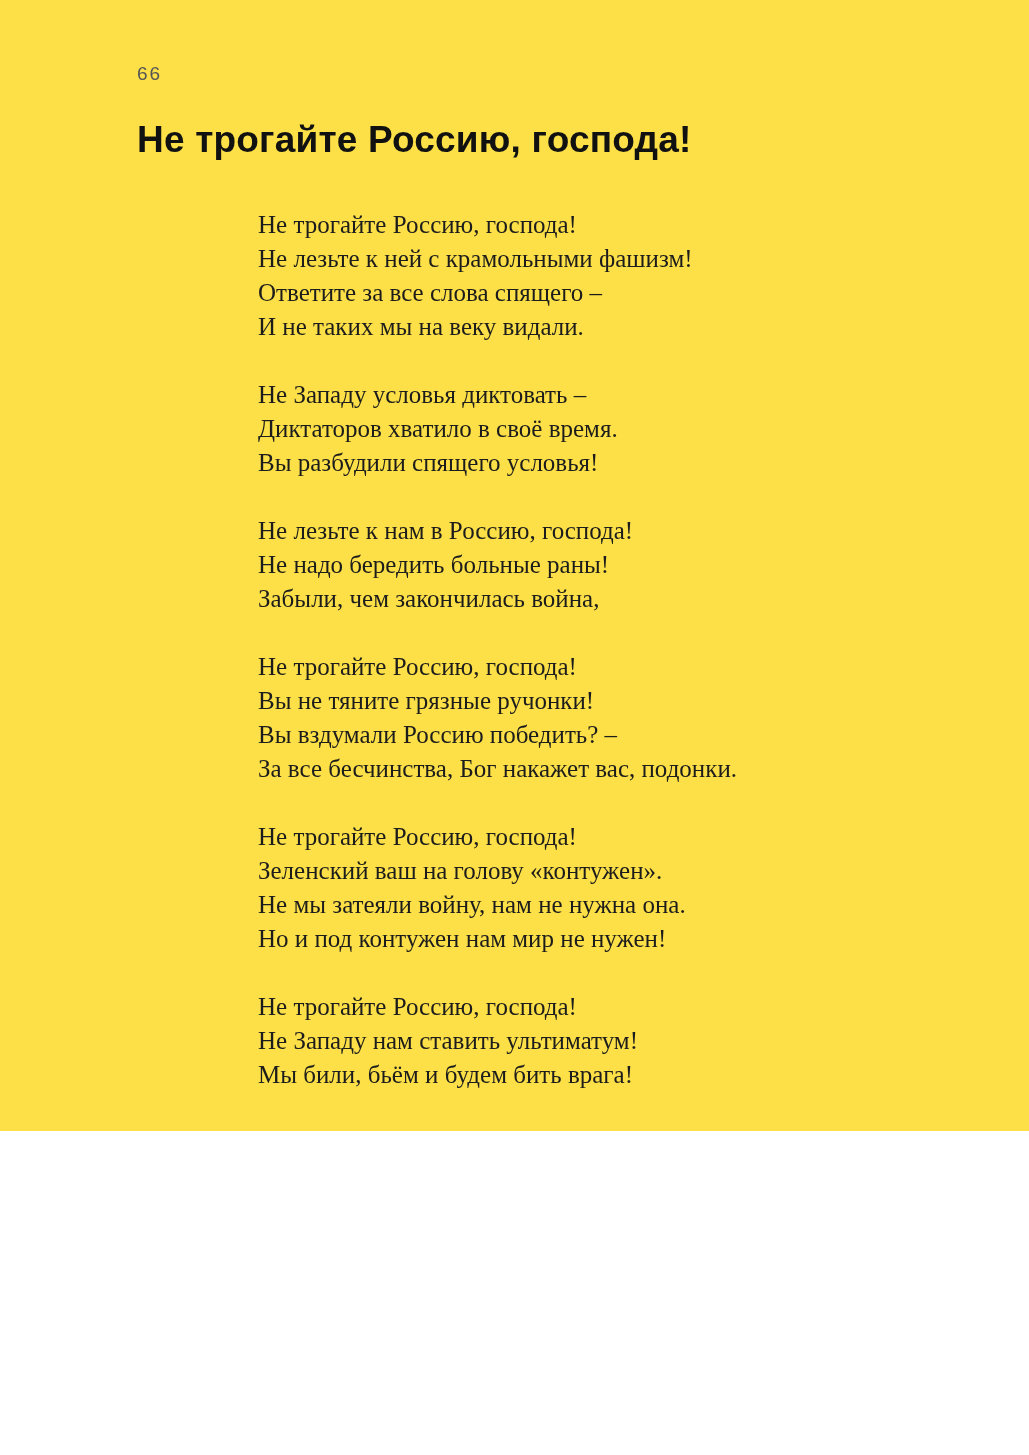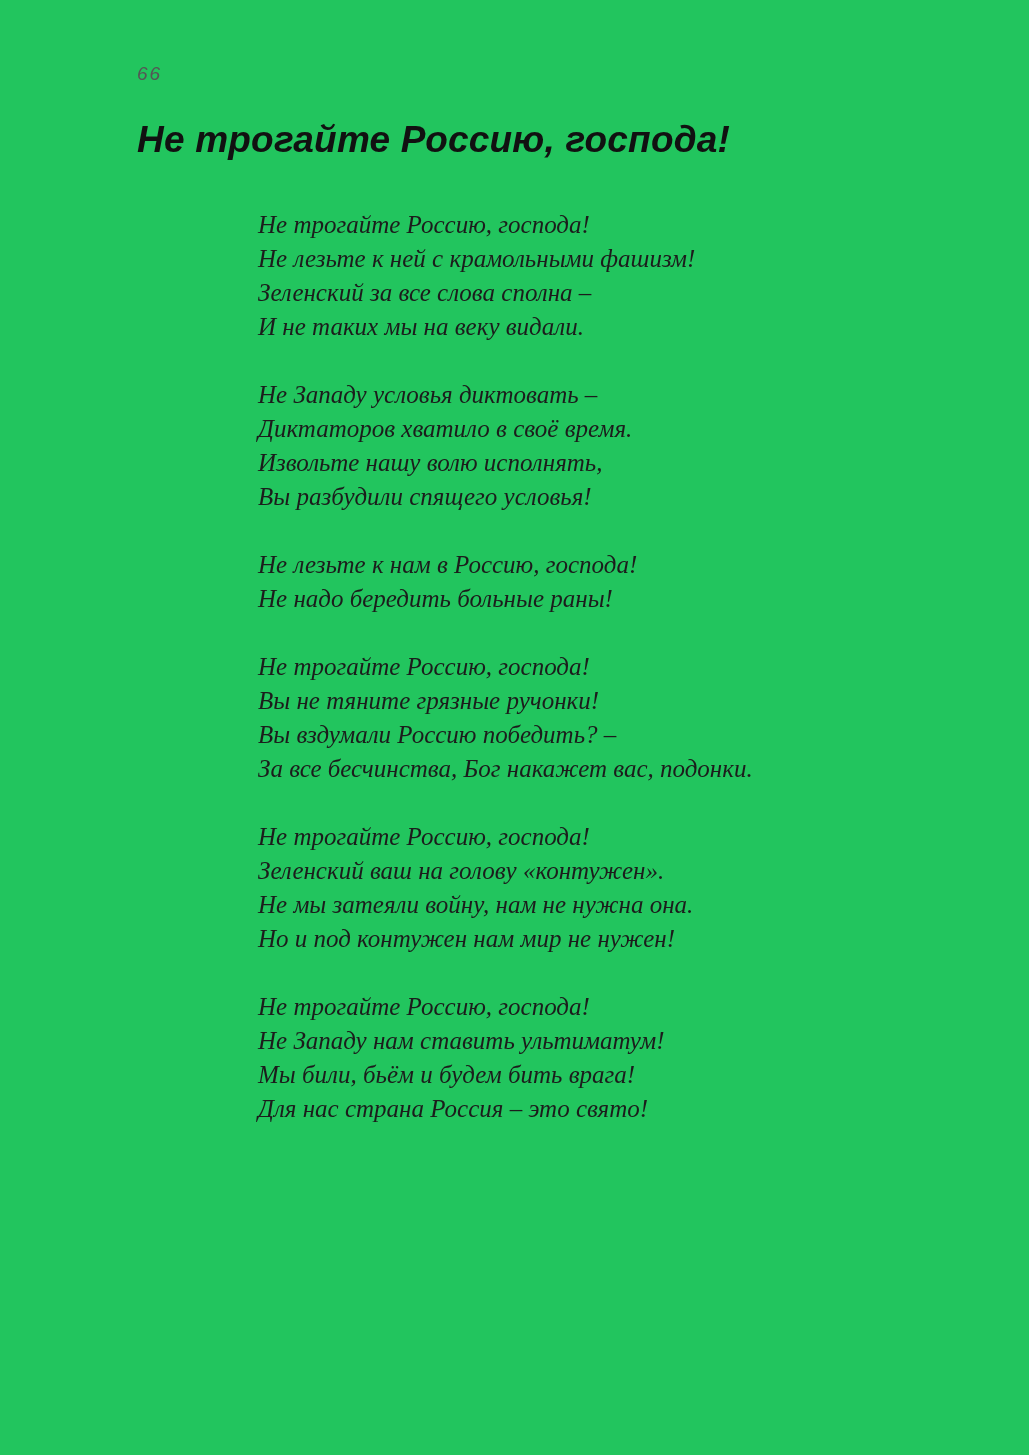--- a/index.html
+++ b/index.html
@@ -9,23 +9,22 @@
     width: 1029px;
     min-height: 1455px;
     margin: 0 auto;
     font-family: "Liberation Serif", "DejaVu Serif", serif;
     color: #1c1c1c;
     overflow: hidden;
   }
   .page {
     position: relative;
     width: 1029px;
-    height: 1455px;
-    background: #22c55e;
-    font-style: italic;
+    height: 1131px;
+    background: #fde047;
   }
   .page-number {
     position: absolute;
     left: 137px;
     top: 62px;
     font-family: "Liberation Sans", "DejaVu Sans", sans-serif;
     font-size: 19px;
     line-height: 24px;
     letter-spacing: 2px;
     color: #555555;
@@ -65,51 +64,50 @@
 
   <div class="page-number">66</div>
 
   <h1 class="page-title">Не трогайте Россию, господа!</h1>
 
   <div class="poem">
 
     <div class="stanza">
       <span class="poem-line">Не трогайте Россию, господа!</span>
       <span class="poem-line">Не лезьте к ней с крамольными фашизм!</span>
-      <span class="poem-line">Зеленский за все слова сполна –</span>
+      <span class="poem-line">Ответите за все слова спящего –</span>
       <span class="poem-line">И не таких мы на веку видали.</span>
     </div>
 
     <div class="stanza">
       <span class="poem-line">Не Западу условья диктовать –</span>
       <span class="poem-line">Диктаторов хватило в своё время.</span>
-      <span class="poem-line">Извольте нашу волю исполнять,</span>
       <span class="poem-line">Вы разбудили спящего условья!</span>
     </div>
 
     <div class="stanza">
       <span class="poem-line">Не лезьте к нам в Россию, господа!</span>
       <span class="poem-line">Не надо бередить больные раны!</span>
+      <span class="poem-line">Забыли, чем закончилась война,</span>
     </div>
 
     <div class="stanza">
       <span class="poem-line">Не трогайте Россию, господа!</span>
       <span class="poem-line">Вы не тяните грязные ручонки!</span>
       <span class="poem-line">Вы вздумали Россию победить? –</span>
       <span class="poem-line">За все бесчинства, Бог накажет вас, подонки.</span>
     </div>
 
     <div class="stanza">
       <span class="poem-line">Не трогайте Россию, господа!</span>
       <span class="poem-line">Зеленский ваш на голову «контужен».</span>
       <span class="poem-line">Не мы затеяли войну, нам не нужна она.</span>
       <span class="poem-line">Но и под контужен нам мир не нужен!</span>
     </div>
 
     <div class="stanza">
       <span class="poem-line">Не трогайте Россию, господа!</span>
       <span class="poem-line">Не Западу нам ставить ультиматум!</span>
       <span class="poem-line">Мы били, бьём и будем бить врага!</span>
-      <span class="poem-line">Для нас страна Россия – это свято!</span>
     </div>
 
   </div>
 </div>
 
 </body></html>

